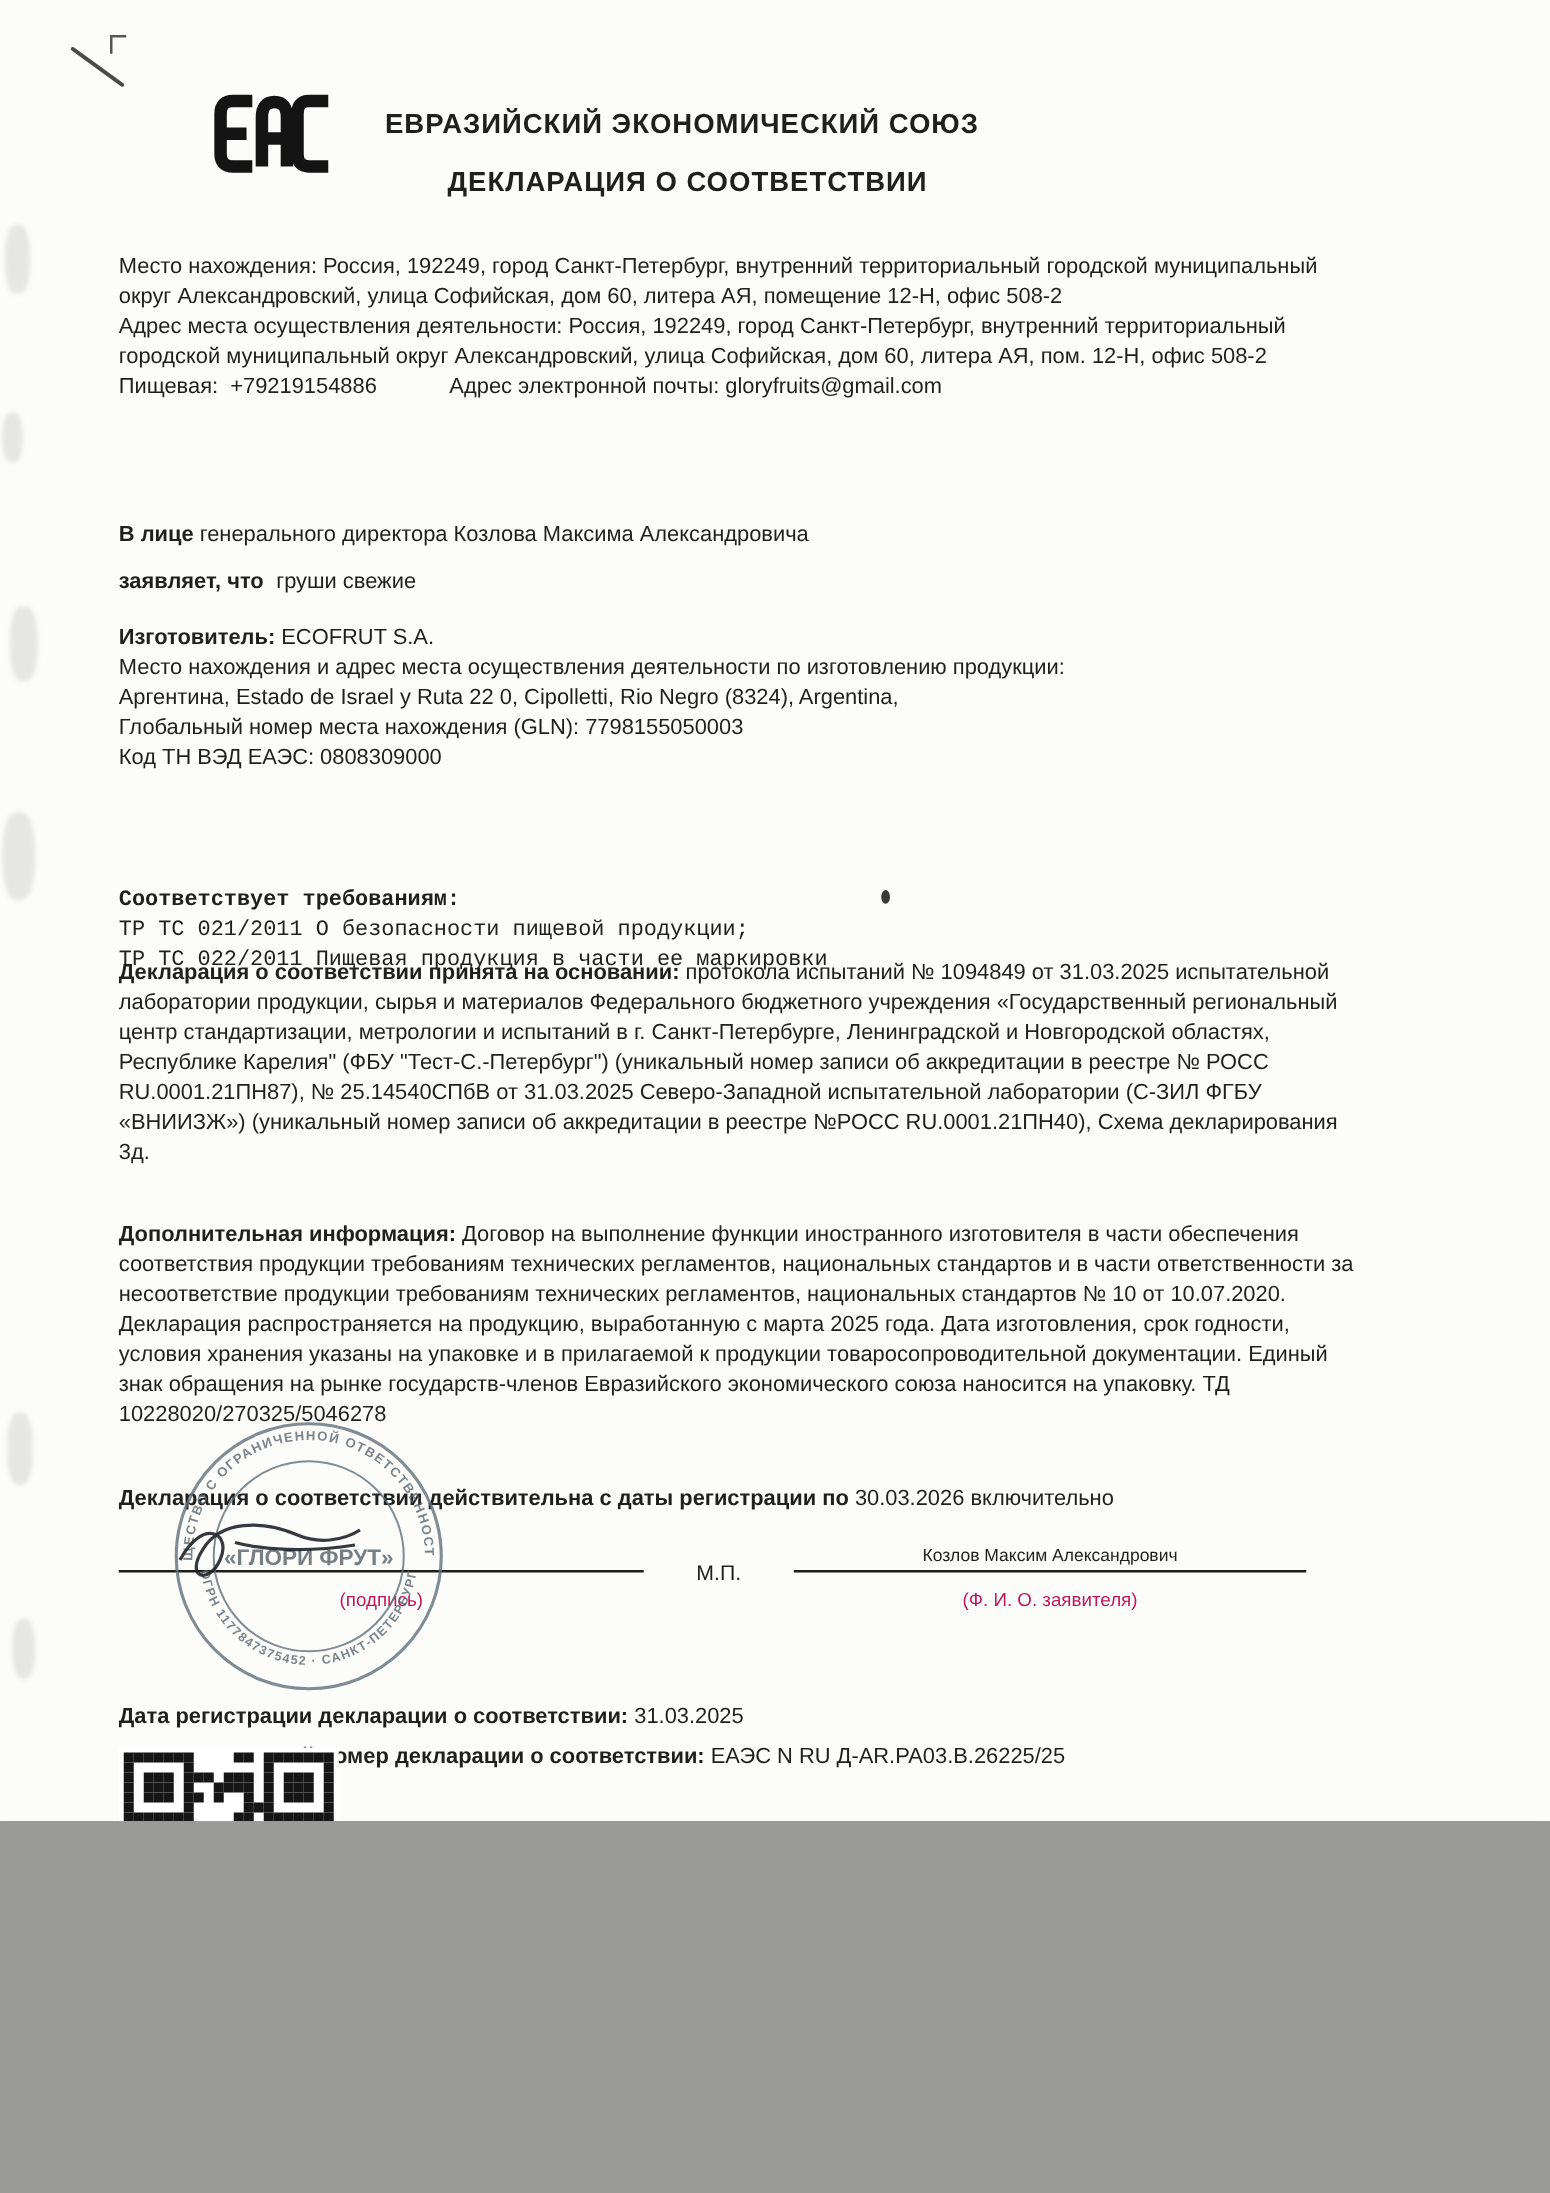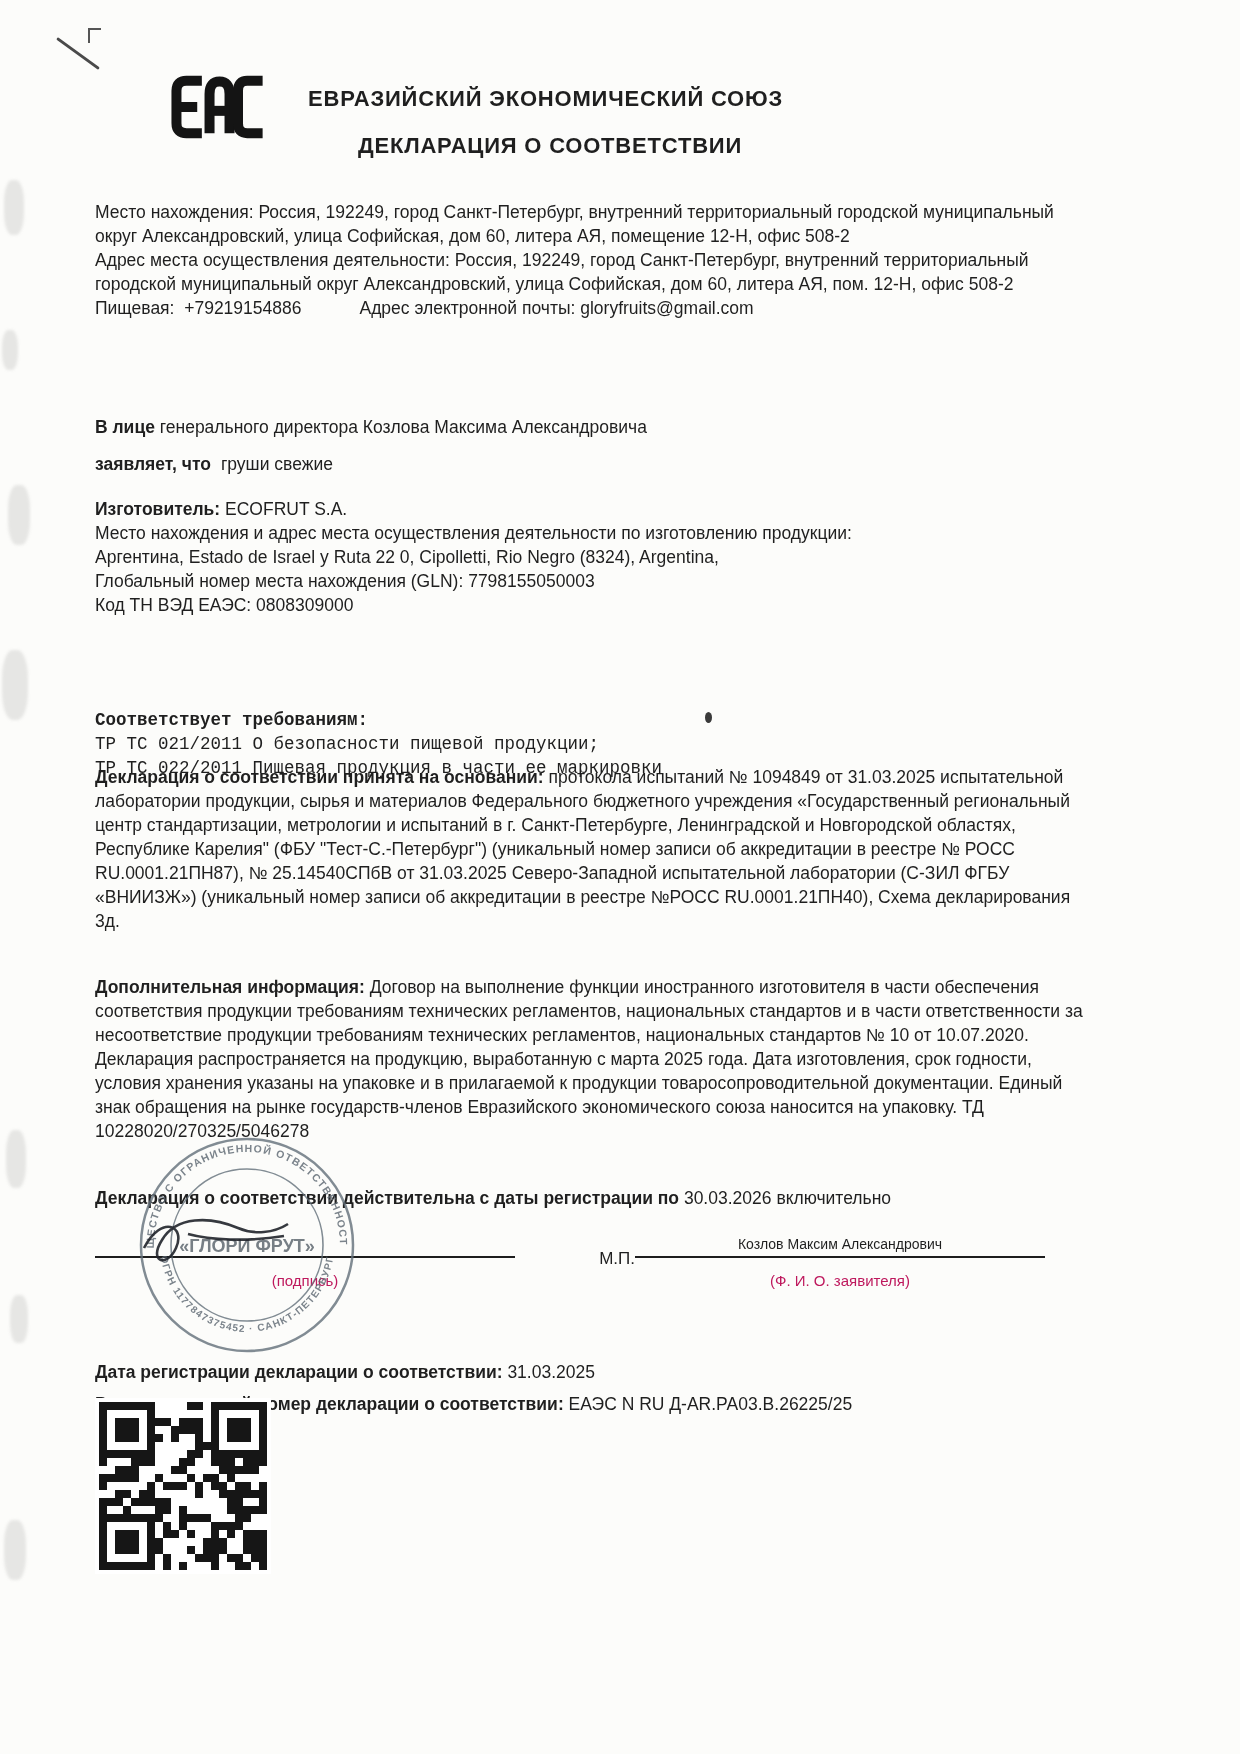--- a/index.html
+++ b/index.html
@@ -1,38 +1,38 @@
 <!DOCTYPE html>
 <html><head>
 <meta charset="utf-8">
 <style>
   html,body{margin:0;padding:0;}
   body{background:#9a9a98;font-family:"Liberation Sans",sans-serif;}
   .page{
-    position:relative;width:1240px;height:1754px;margin:0 auto;
+    position:relative;width:1240px;height:1457px;margin:0 auto;
     background:#fcfcfa;color:#1f1f1f;overflow:hidden;
     box-shadow:0 0 8px rgba(0,0,0,.3);
   }
   .abs{position:absolute;}
   
   .eac-logo{left:168px;top:68px;width:100px;height:78px;}
   .hdr-union{left:308px;top:86px;font-size:22px;font-weight:bold;letter-spacing:.8px;}
   .hdr-title{left:358px;top:133px;font-size:22px;font-weight:bold;letter-spacing:.8px;}
   
   .sec{left:95px;width:995px;font-size:17.5px;line-height:24px;}
   .sec p{margin:0;}
   b{font-weight:bold;}
   .gap-email{margin-left:58px;}
   .gap-val{margin-left:10px;text-align:center;}
   
   .sig-row{left:95px;top:1236px;width:950px;display:flex;align-items:flex-end;}
   .sig-left{width:420px;}
   .sig-line{border-bottom:2px solid #1d1d1d;height:0;}
   .caption{text-align:center;font-size:15px;padding-top:14px;color:#be185d;}
-  .sig-mp{width:120px;text-align:right;font-size:17px;padding-bottom:20px;}
+  .sig-mp{width:120px;text-align:center;font-size:17px;padding-bottom:20px;}
   .sig-right{flex:1;}
   .sig-name{text-align:center;font-size:14px;padding-bottom:4px;}
   
   .stamp{left:128px;top:1126px;width:238px;height:238px;pointer-events:none;}
   
   .qr{left:95px;top:1398px;display:grid;grid-template-columns:repeat(21,8px);grid-auto-rows:8px;background:#fff;padding:4px;}
   .qr div{width:8px;height:8px;}
   .qr .m{background:#161616;}
   
   .smudge{position:absolute;background:rgba(100,100,100,.14);border-radius:40%;filter:blur(1.5px);}

